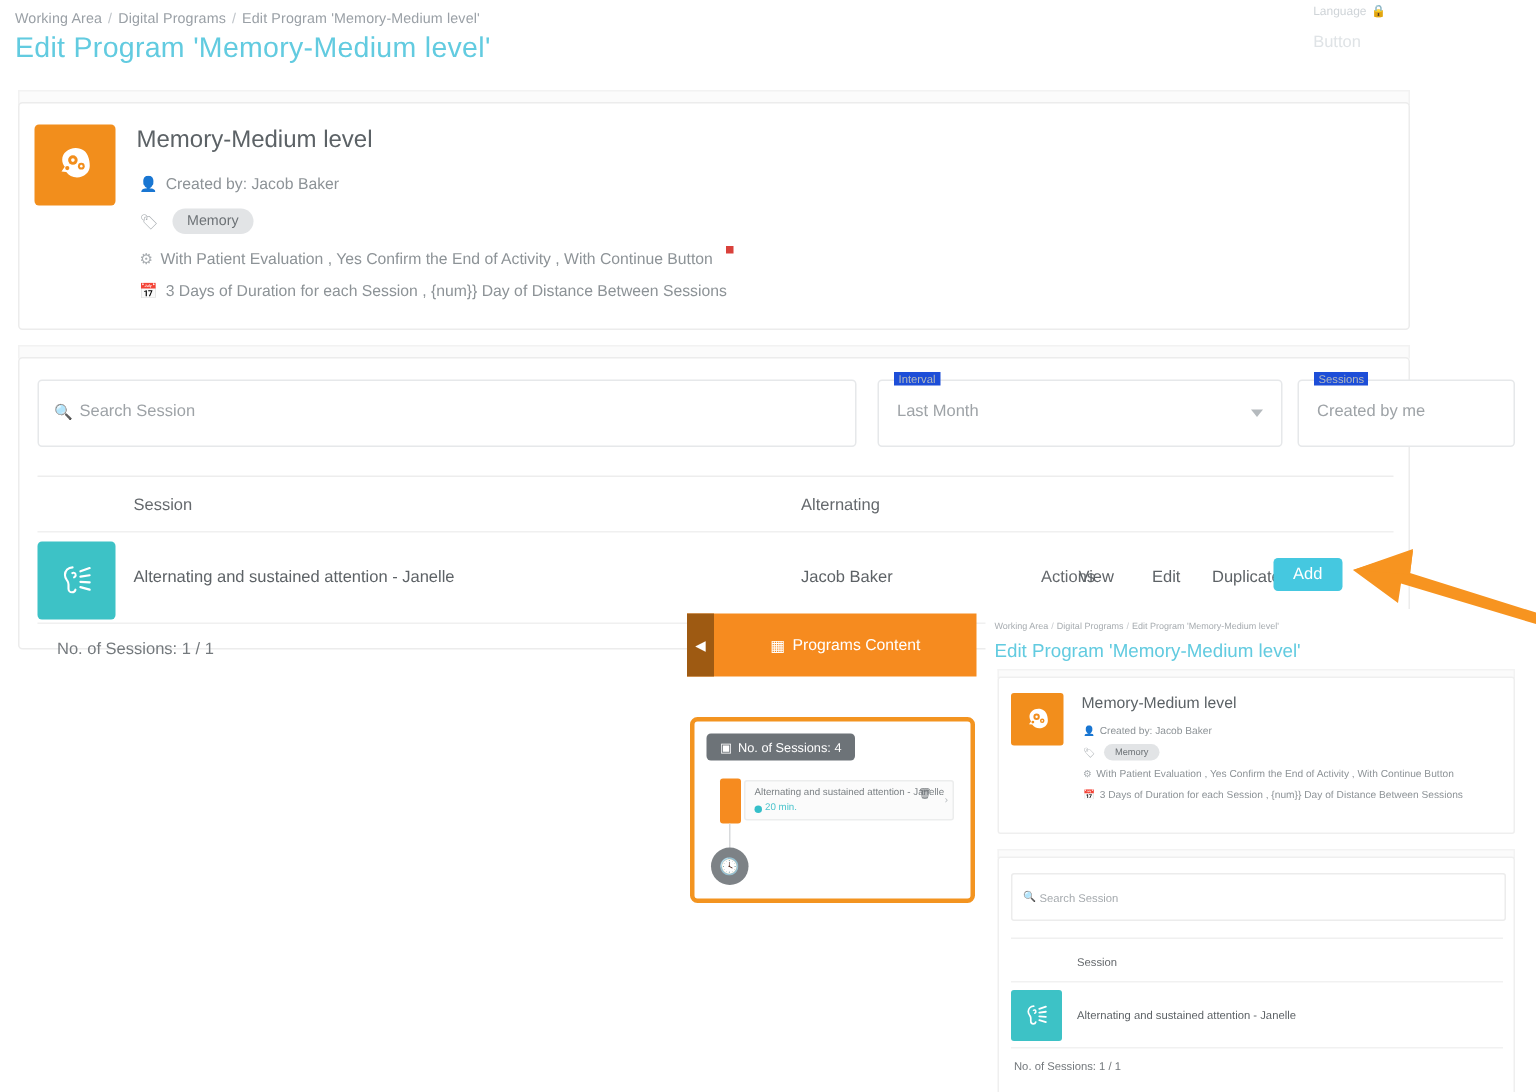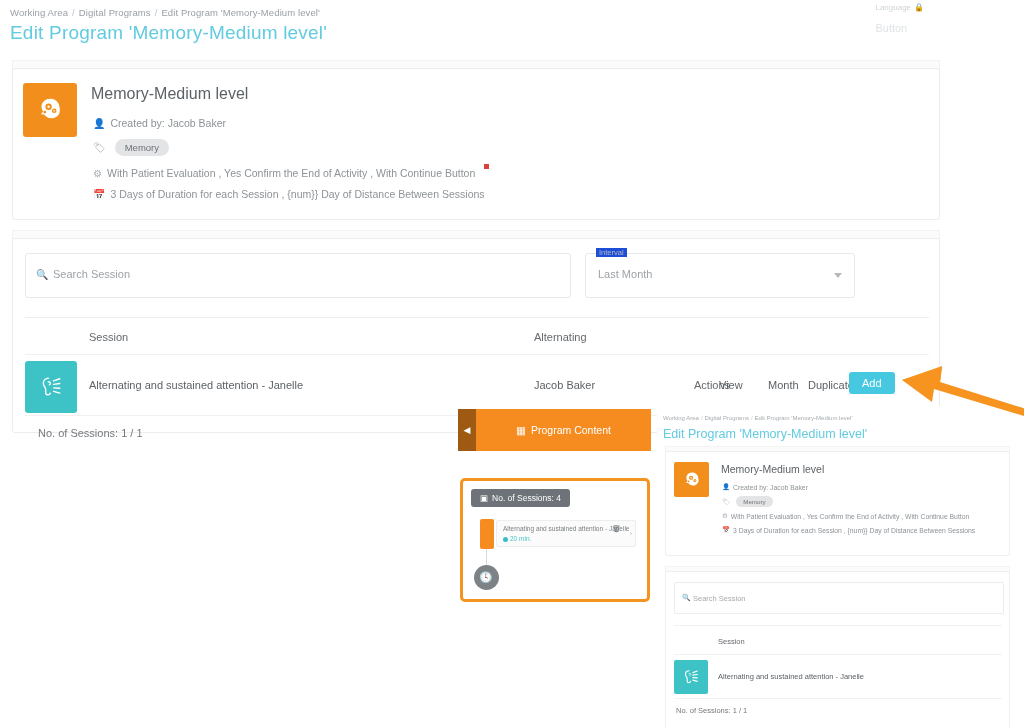--- a/index.html
+++ b/index.html
@@ -395,20 +395,24 @@
     <span class="srch-icon">🔍</span>
     <span class="field-value with-icon">Search Session</span>
   </div>
 
   <div class="field" id="interval-field">
     <span class="field-legend">Interval</span>
     <span class="field-value">Last Month</span>
     <span class="caret"></span>
   </div>
 
+  <div class="field" id="sessions-field">
+    <span class="field-legend">Sessions</span>
+    <span class="field-value">Created by me</span>
+  </div>
 
   <div class="tbl-divider"></div>
 
   <div class="th" id="th-session">Session</div>
   <div class="th" id="th-prof">Alternating</div>
   <div class="th" id="th-actions">Actions</div>
 
   <div class="row-divider"></div>
 
   <div class="sess-icon">
@@ -416,34 +420,34 @@
       <path d="M13 6c-3.3 0-5.8 2.6-5.8 5.8 0 2.2 1.1 3.3 1.8 4.4.6.9.9 1.6.9 2.8v3.2c0 1.6 1.2 2.8 2.7 2.8 1.3 0 2.3-.8 2.6-2" fill="none" stroke="#ffffff" stroke-width="1.6" stroke-linecap="round"></path>
       <path d="M12.8 10.4c.9-.6 2.2-.2 2.5.9.3 1-.4 1.9-1.2 2.3" fill="none" stroke="#ffffff" stroke-width="1.5" stroke-linecap="round"></path>
       <path d="M19 9 L26 6.5 M19 13 L26 12 M19 17 L26 17.5 M19 21 L26 23" stroke="#ffffff" stroke-width="1.7" stroke-linecap="round"></path>
     </svg>
   </div>
 
   <div class="sess-name">Alternating and sustained attention - Janelle</div>
   <div class="sess-prof">Jacob Baker</div>
 
   <div class="act" id="act-view">View</div>
-  <div class="act" id="act-edit">Month</div>
+  <div class="act" id="act-edit">Edit</div>
   <div class="act" id="act-dup">Duplicate</div>
 
   <div class="row-divider2"></div>
   <div class="sess-count">No. of Sessions: 1 / 1</div>
 </div>
 
 <button class="act-add">Add</button>
 
 <div class="pc-bar">
   <div class="pc-handle">◀</div>
   <div class="pc-label">
     <span>▦</span>
-    <span>Program Content</span>
+    <span>Programs Content</span>
   </div>
 </div>
 
 <div class="pc-panel">
   <div class="sessions-badge">
     <span>▣</span>
     <span>No. of Sessions: 4</span>
   </div>
 
   <div class="node-bar"></div>

